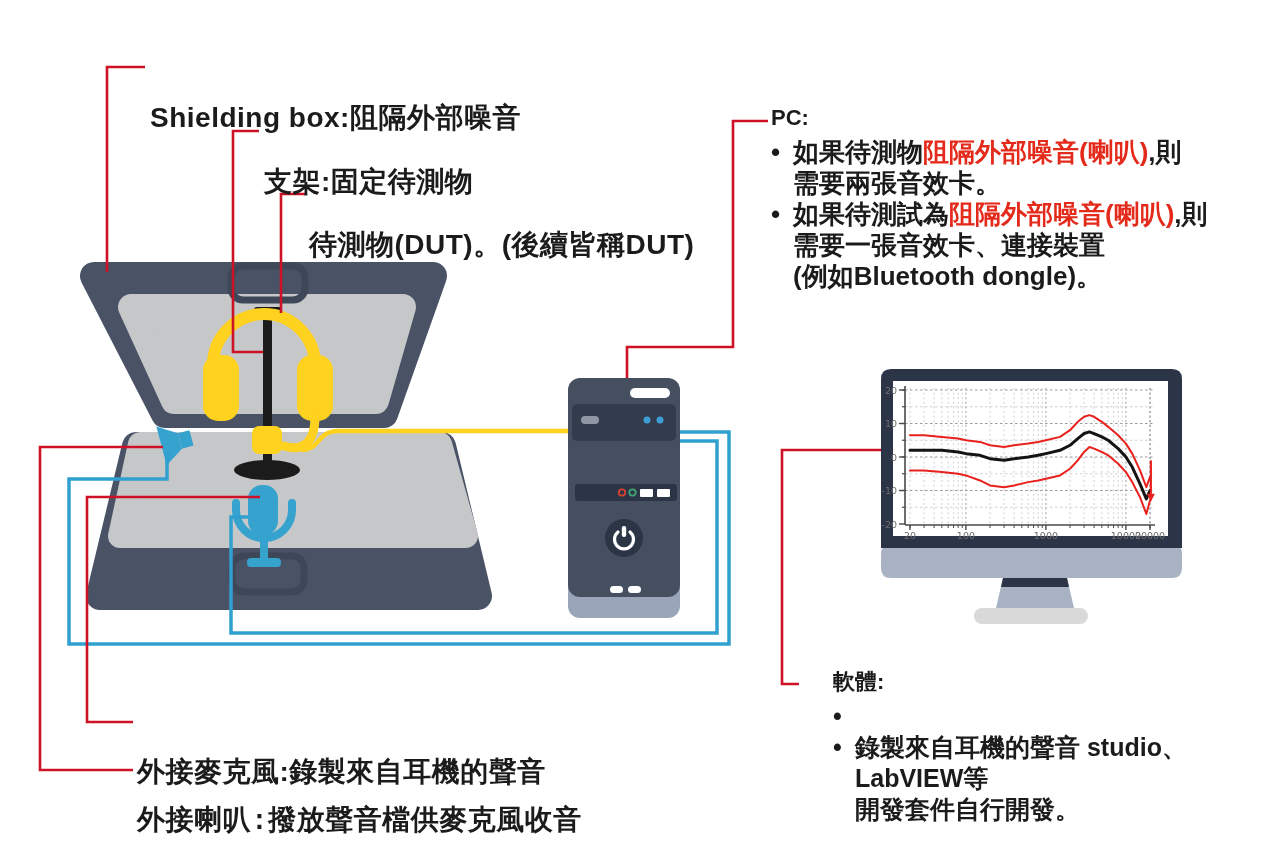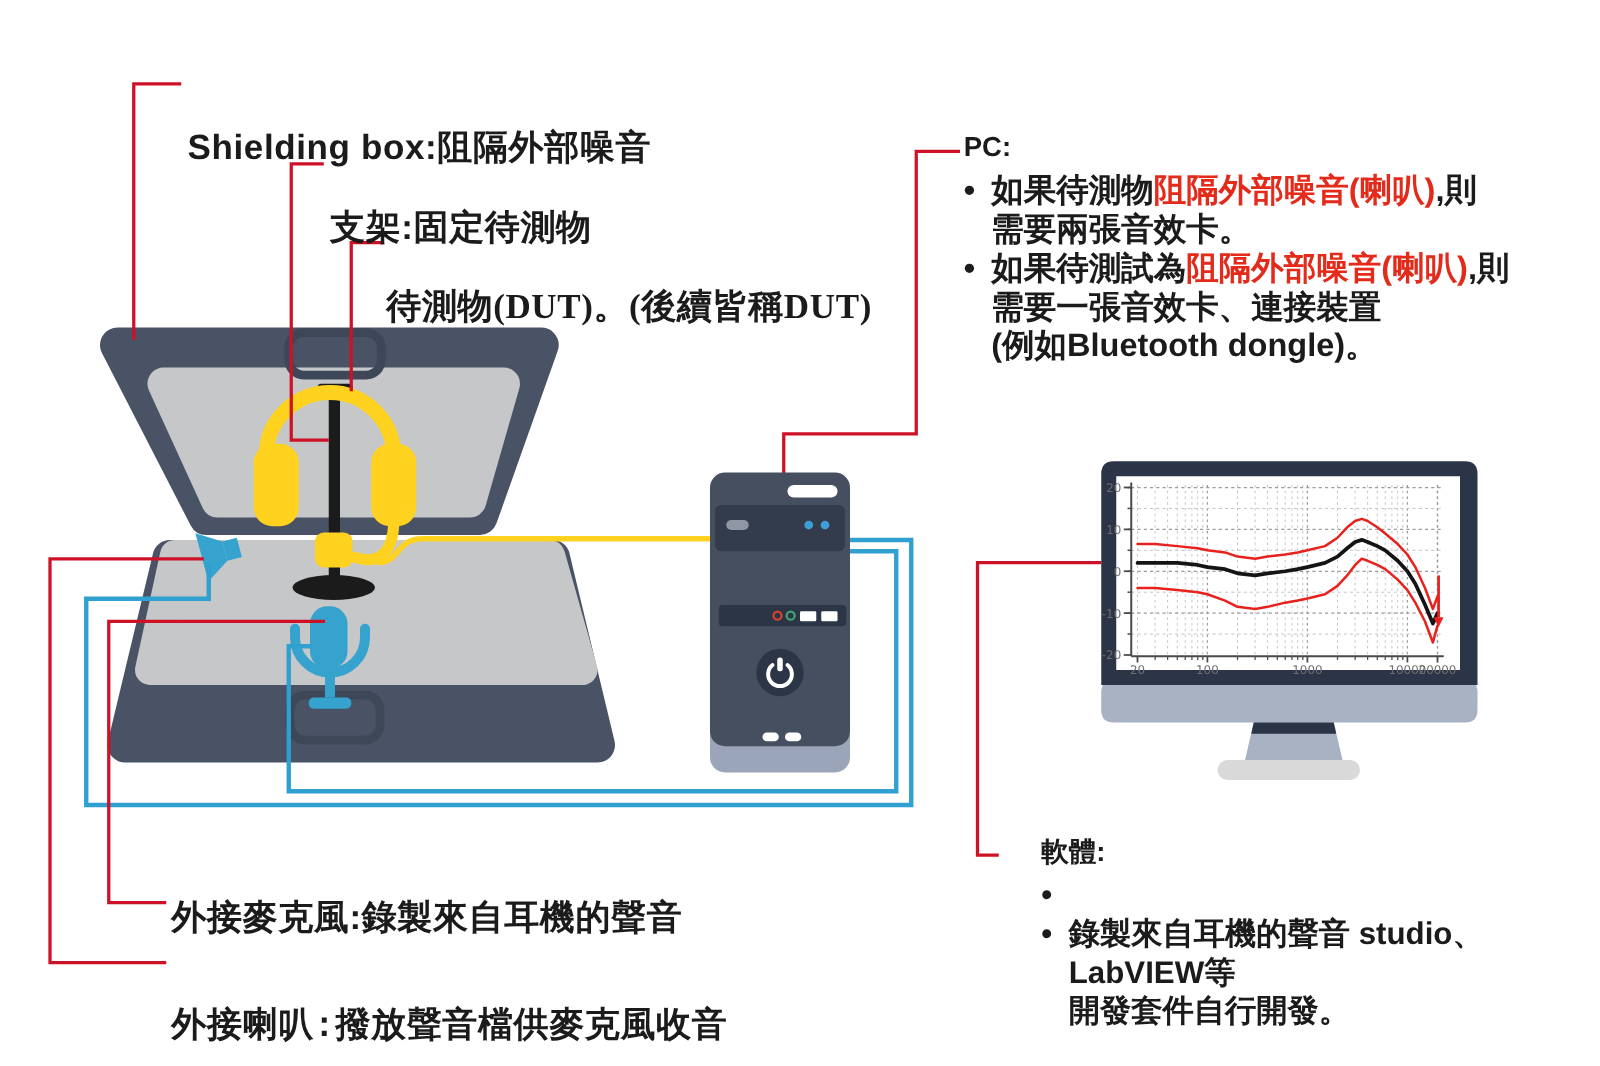--- a/index.html
+++ b/index.html
@@ -197,22 +197,22 @@
         <polyline points="910,435.225 924.0873007244545,435.225 941.835200693763,436.9 958.164799306237,438.575 965.9176003468815,440.25 980.004901071336,441.925 990,445.275 1004.0873007244545,446.95 1014.0823996531185,445.275 1028.169700377573,443.6 1038.164799306237,441.925 1045.9176003468815,440.25 1060.004901071336,436.9 1070,430.2 1077.7528010406445,421.825 1084.0873007244545,416.8 1089.4430438949034,415.125 1094.0823996531185,416.8 1101.835200693763,421.825 1108.169700377573,426.85 1118.164799306237,435.225 1125.9176003468815,443.6 1132.2521000306915,453.65 1140.004901071336,470.4 1146.339400755146,487.15 1150,477.1" fill="none" stroke="#e8211d" stroke-width="2" stroke-linejoin="round" stroke-linecap="round"></polyline>
         <polyline points="910,450.3 924.0873007244545,450.3 941.835200693763,450.3 958.164799306237,451.975 965.9176003468815,453.65 980.004901071336,455.325 990,458.675 1004.0873007244545,460.35 1014.0823996531185,458.675 1028.169700377573,457 1038.164799306237,455.325 1045.9176003468815,453.65 1060.004901071336,450.3 1070,445.275 1077.7528010406445,438.575 1084.0873007244545,433.55 1089.4430438949034,431.875 1094.0823996531185,433.55 1101.835200693763,436.9 1108.169700377573,440.25 1118.164799306237,448.625 1125.9176003468815,457 1132.2521000306915,467.05 1140.004901071336,483.8 1146.339400755146,498.875 1150,490.5" fill="none" stroke="#141414" stroke-width="3" stroke-linejoin="round" stroke-linecap="round"></polyline>
         <polyline points="910,470.4 924.0873007244545,470.4 941.835200693763,472.075 958.164799306237,473.75 965.9176003468815,475.425 980.004901071336,480.45 990,485.475 1004.0873007244545,487.15 1014.0823996531185,485.475 1028.169700377573,482.125 1038.164799306237,480.45 1045.9176003468815,478.775 1060.004901071336,475.425 1070,468.725 1077.7528010406445,460.35 1084.0873007244545,451.975 1089.4430438949034,446.95 1094.0823996531185,448.625 1101.835200693763,451.975 1108.169700377573,455.325 1118.164799306237,463.7 1125.9176003468815,472.075 1132.2521000306915,482.125 1140.004901071336,497.2 1146.339400755146,513.95 1150,500.55" fill="none" stroke="#e8211d" stroke-width="2" stroke-linejoin="round" stroke-linecap="round"></polyline>
         <line x1="1150.8579092313419" y1="460.35" x2="1150.8579092313419" y2="493.85" stroke="#e8211d" stroke-width="2.2"></line>
         <polygon points="1146.8579092313419,493.85 1154.8579092313419,493.85 1150.8579092313419,501.85" fill="#e8211d"></polygon>
       </g>
   </svg>
 
   <div class="lbl" style="left:150px;top:51px;">Shielding box:阻隔外部噪音</div>
   <div class="lbl" style="left:264px;top:115px;">支架:固定待測物</div>
-  <div class="lbl" style="left:309px;top:178px;font-family:Liberation Serif, serif;">待測物(DUT)。(後續皆稱DUT)</div>
-  <div class="lbl" style="left:137px;top:667px;">外接麥克風:錄製來自耳機的聲音</div>
+  <div class="lbl" style="left:309px;top:178px;">待測物(DUT)。(後續皆稱DUT)</div>
+  <div class="lbl" style="left:137px;top:705px;">外接麥克風:錄製來自耳機的聲音</div>
   <div class="lbl" style="left:137px;top:753px;font-family:Liberation Mono, monospace;">外接喇叭:撥放聲音檔供麥克風收音</div>
 
   <div class="pc-block">
     <div class="blk-title">PC:</div>
     <div class="bul-row">
       <span class="bul">•</span>
       <span><span>如果待測物</span><span class="red">阻隔外部噪音(喇叭)</span><span>,則</span></span>
     </div>
     <div class="cont">需要兩張音效卡。</div>
     <div class="bul-row">

